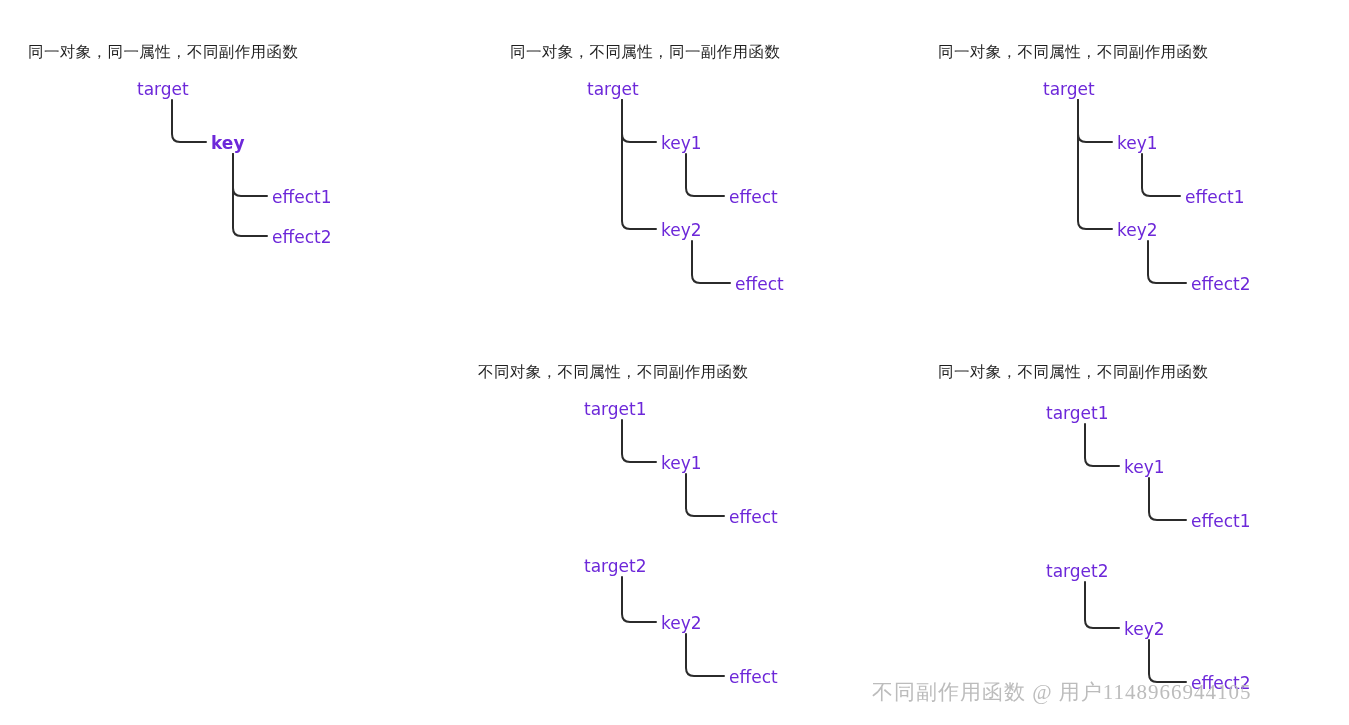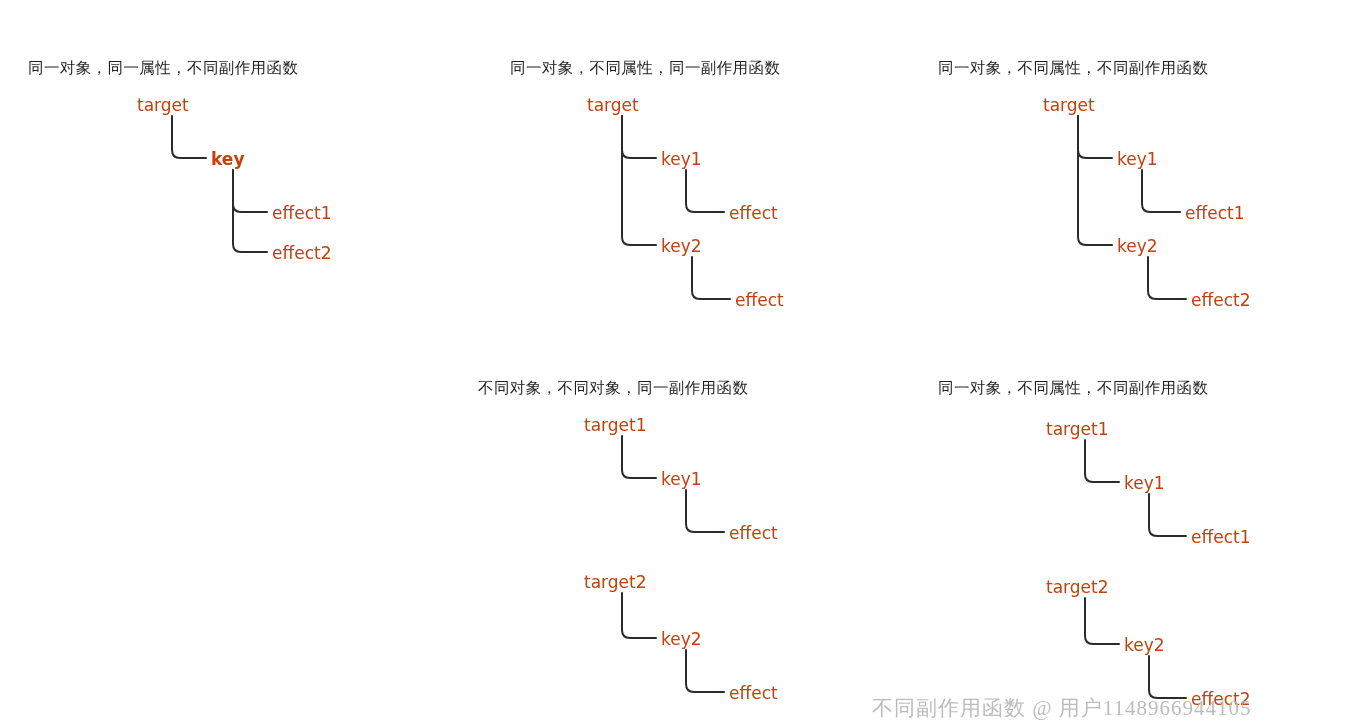--- a/index.html
+++ b/index.html
@@ -13,21 +13,21 @@
     height: 725px;
     position: relative;
     overflow: hidden;
     font-family: "Liberation Sans", "DejaVu Sans", sans-serif;
     color: #242424;
   }
 
   #diagram-canvas {
     position: absolute;
     left: 0;
-    top: 16px;
+    top: 0;
     width: 1349px;
     height: 578px;
   }
 
   .panel {
     position: absolute;
   }
 
   .panel-title {
     position: absolute;
@@ -37,21 +37,21 @@
     white-space: nowrap;
     color: #1f1f1f;
     font-family: "Liberation Sans", "DejaVu Sans", sans-serif;
   }
 
   .node-label {
     position: absolute;
     font-size: 17px;
     line-height: 1;
     white-space: nowrap;
-    color: #c2410c;
+    color: #6d28d9;
     font-family: "DejaVu Sans", "Liberation Sans", sans-serif;
     font-weight: 400;
     text-align: center;
   }
 
   
   .connectors {
     position: absolute;
     left: 0;
     top: 0;
@@ -123,21 +123,21 @@
       </div>
       <div class="panel">
         <div class="panel-title" style="left: 938px; top: 44px;">同一对象，不同属性，不同副作用函数</div>
         <div class="node-label" style="left: 1043px; top: 81px;">target</div>
         <div class="node-label" style="left: 1117px; top: 135px;">key1</div>
         <div class="node-label" style="left: 1185px; top: 189px;">effect1</div>
         <div class="node-label" style="left: 1117px; top: 222px;">key2</div>
         <div class="node-label" style="left: 1191px; top: 276px;">effect2</div>
       </div>
       <div class="panel">
-        <div class="panel-title" style="left: 478px; top: 364px;">不同对象，不同对象，同一副作用函数</div>
+        <div class="panel-title" style="left: 478px; top: 364px;">不同对象，不同属性，不同副作用函数</div>
         <div class="node-label" style="left: 584px; top: 401px;">target1</div>
         <div class="node-label" style="left: 661px; top: 455px;">key1</div>
         <div class="node-label" style="left: 729px; top: 509px;">effect</div>
         <div class="node-label" style="left: 584px; top: 558px;">target2</div>
         <div class="node-label" style="left: 661px; top: 615px;">key2</div>
         <div class="node-label" style="left: 729px; top: 669px;">effect</div>
       </div>
       <div class="panel">
         <div class="panel-title" style="left: 938px; top: 364px;">同一对象，不同属性，不同副作用函数</div>
         <div class="node-label" style="left: 1046px; top: 405px;">target1</div>

